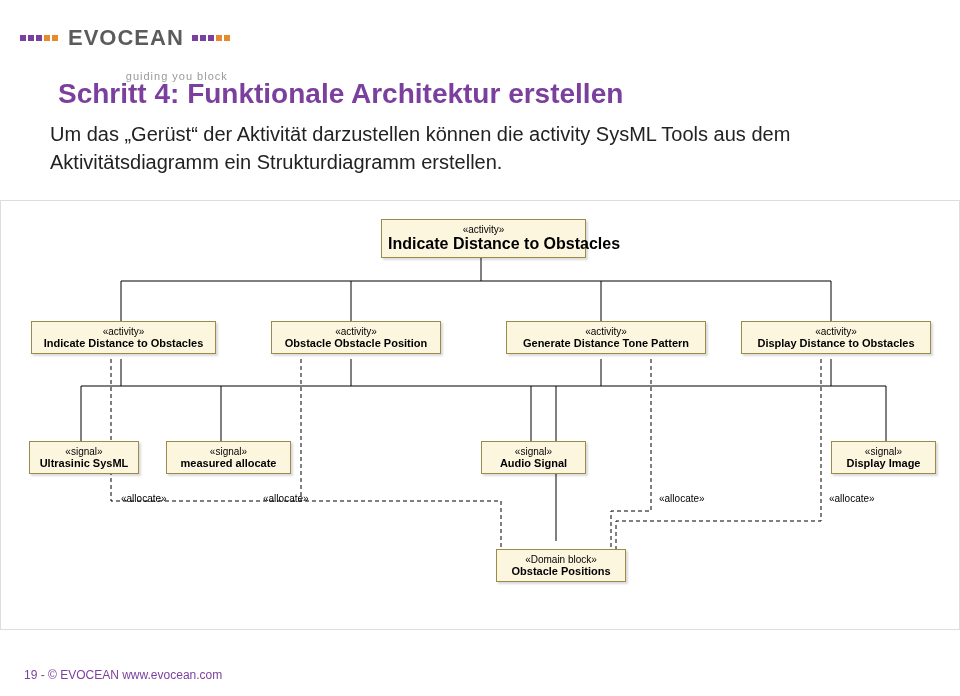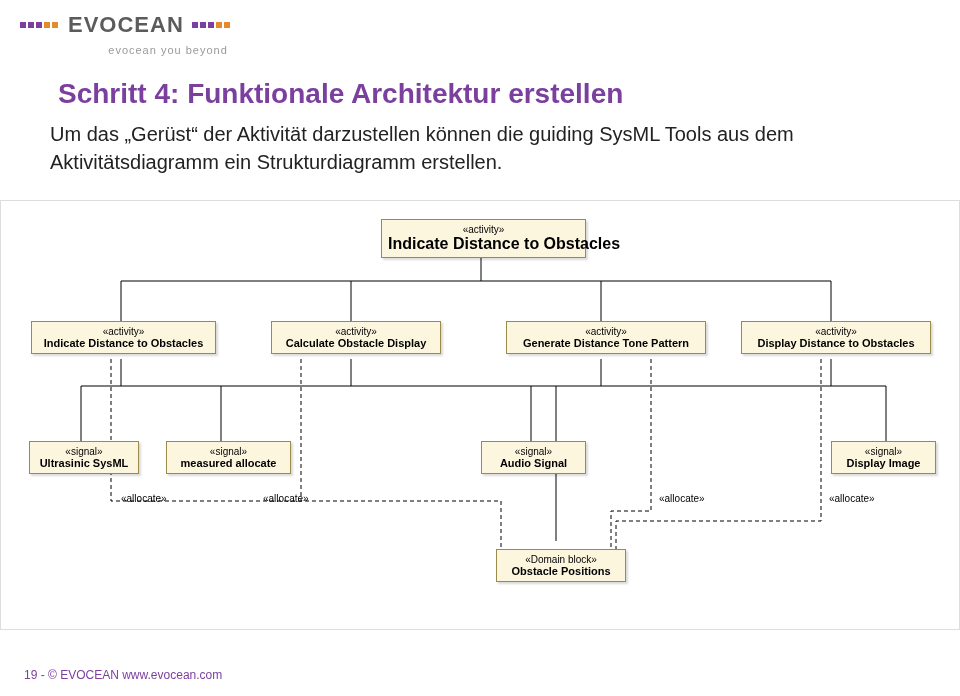--- a/index.html
+++ b/index.html
@@ -19,21 +19,21 @@
   }
   .logo .row { display:flex; align-items:center; }
   .logo .sq { width:6px; height:6px; margin-right:2px; display:inline-block; }
   .logo .sqp { background:#7b3f9e; }
   .logo .sqo { background:#e68a2e; }
   .logo .txt {
     font-weight: bold;
     font-size: 22px;
     letter-spacing: 1px;
     color: #5b5b5b;
-    margin: 4px 8px;
+    margin: 17px 8px;
     font-family: Arial, sans-serif;
   }
   .logo .tag {
     font-size: 11px;
     color: #9a9a9a;
     letter-spacing: 1px;
     text-align: right;
     margin-top: 2px;
     padding-right: 4px;
   }
@@ -117,26 +117,26 @@
       <span class="sq sqp"></span>
     <span class="sq sqo"></span>
       <span class="sq sqo"></span>
     <span class="txt">EVOCEAN</span>
     <span class="sq sqp"></span>
       <span class="sq sqp"></span>
       <span class="sq sqp"></span>
     <span class="sq sqo"></span>
       <span class="sq sqo"></span>
   </div>
-  <div class="tag">evocean you beyond</div>
+  <div class="tag">guiding you block</div>
 </div>
 
 <h1 class="title">Schritt 4: Funktionale Architektur erstellen</h1>
 
-<div class="body-text">Um das „Gerüst“ der Aktivität darzustellen können die guiding SysML Tools aus dem Aktivitätsdiagramm ein Strukturdiagramm erstellen.</div>
+<div class="body-text">Um das „Gerüst“ der Aktivität darzustellen können die activity SysML Tools aus dem Aktivitätsdiagramm ein Strukturdiagramm erstellen.</div>
 
 <div class="diagram">
 
   <svg class="connectors" viewBox="0 0 960 430">
     <g stroke="#000" stroke-width="1" fill="none">
 
       <line x1="480" y1="54" x2="480" y2="80"></line>
       <line x1="120" y1="80" x2="830" y2="80"></line>
       <line x1="120" y1="80" x2="120" y2="120"></line>
       <line x1="350" y1="80" x2="350" y2="120"></line>
@@ -172,21 +172,21 @@
     <div class="st">«activity»</div>
     <div class="nm">Indicate Distance to Obstacles</div>
   </div>
 
   <div class="box" style="left:30px; top:120px; width:185px;">
     <div class="st">«activity»</div>
     <div class="nm">Indicate Distance to Obstacles</div>
   </div>
   <div class="box" style="left:270px; top:120px; width:170px;">
     <div class="st">«activity»</div>
-    <div class="nm">Calculate Obstacle Display</div>
+    <div class="nm">Obstacle Obstacle Position</div>
   </div>
   <div class="box" style="left:505px; top:120px; width:200px;">
     <div class="st">«activity»</div>
     <div class="nm">Generate Distance Tone Pattern</div>
   </div>
   <div class="box" style="left:740px; top:120px; width:190px;">
     <div class="st">«activity»</div>
     <div class="nm">Display Distance to Obstacles</div>
   </div>
 

